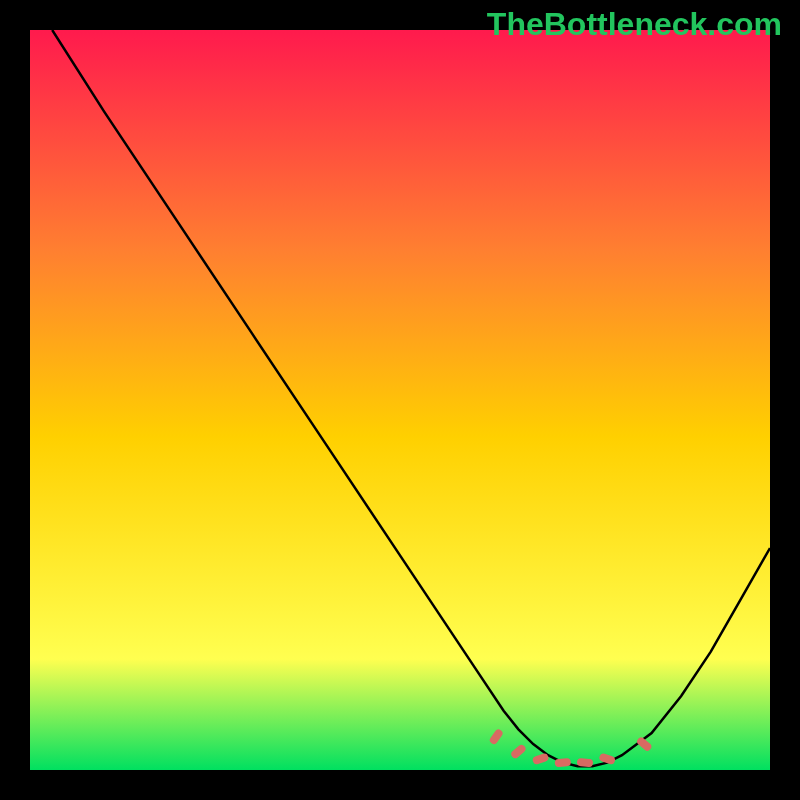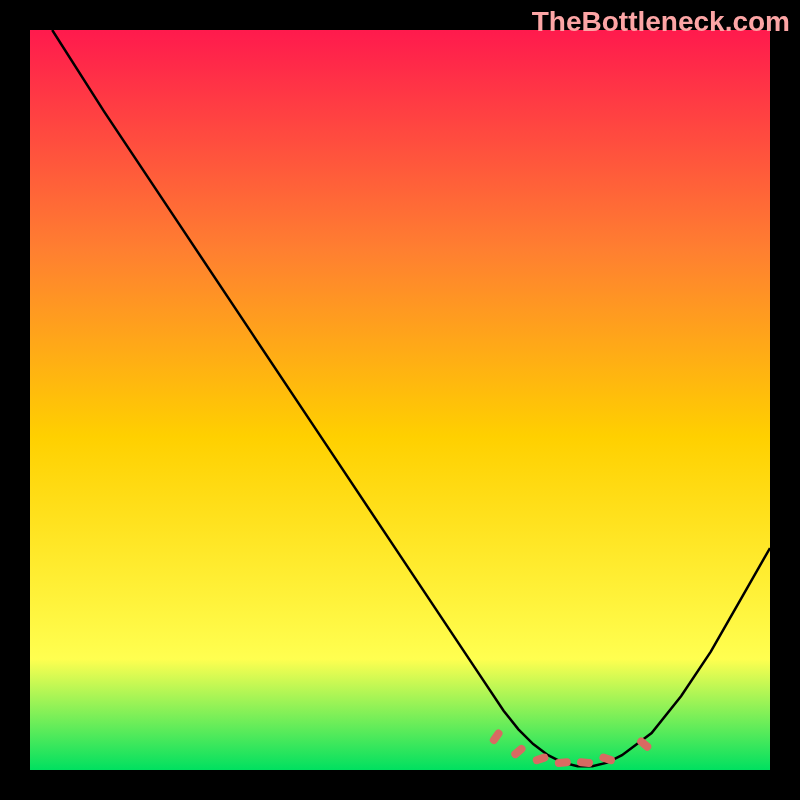--- a/index.html
+++ b/index.html
@@ -1,24 +1,24 @@
 <!DOCTYPE html>
 <html><head>
 <meta charset="utf-8">
 <style>
   * { margin: 0; padding: 0; box-sizing: border-box; }
   html, body { width: 800px; height: 800px; background: #000; overflow: hidden; }
   .container { position: relative; width: 800px; height: 800px; background: #000; }
   .watermark {
     position: absolute;
     top: 6px;
-    right: 10px;
-    color: #fca5a5;
+    right: 18px;
+    color: #22c55e;
     font-family: Arial, Helvetica, sans-serif;
-    font-size: 28px;
+    font-size: 32px;
     font-weight: bold;
     z-index: 10;
   }
   .plot {
     position: absolute;
     left: 30px;
     top: 30px;
     width: 740px;
     height: 740px;
   }

